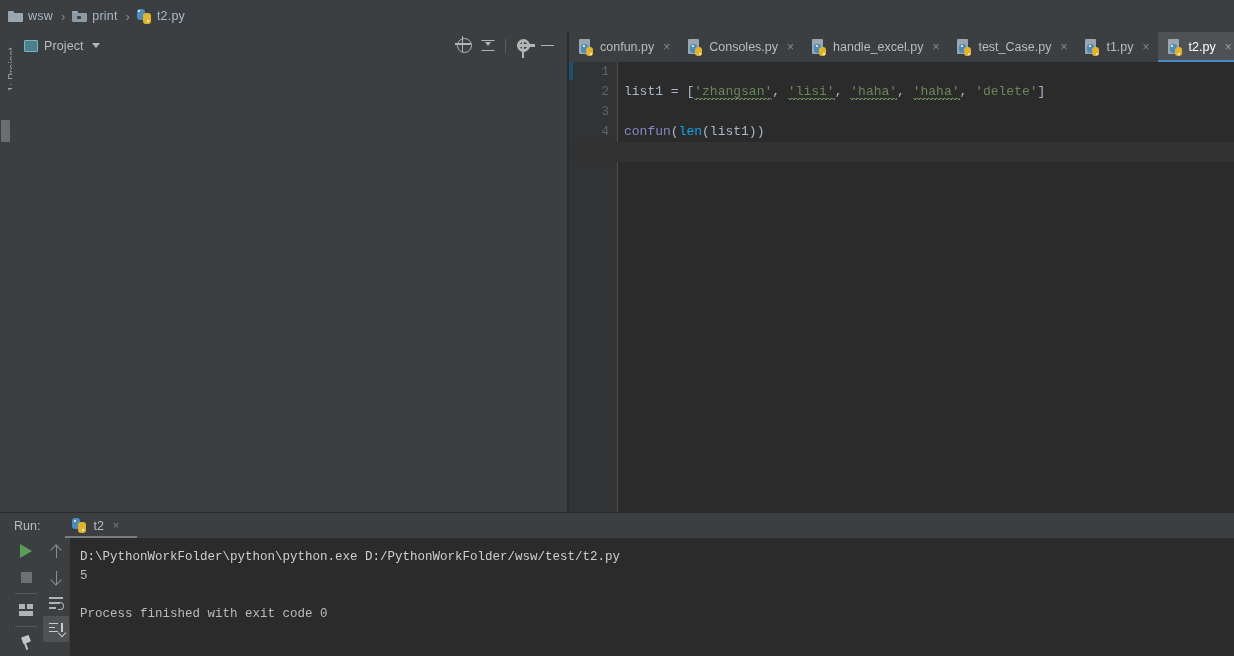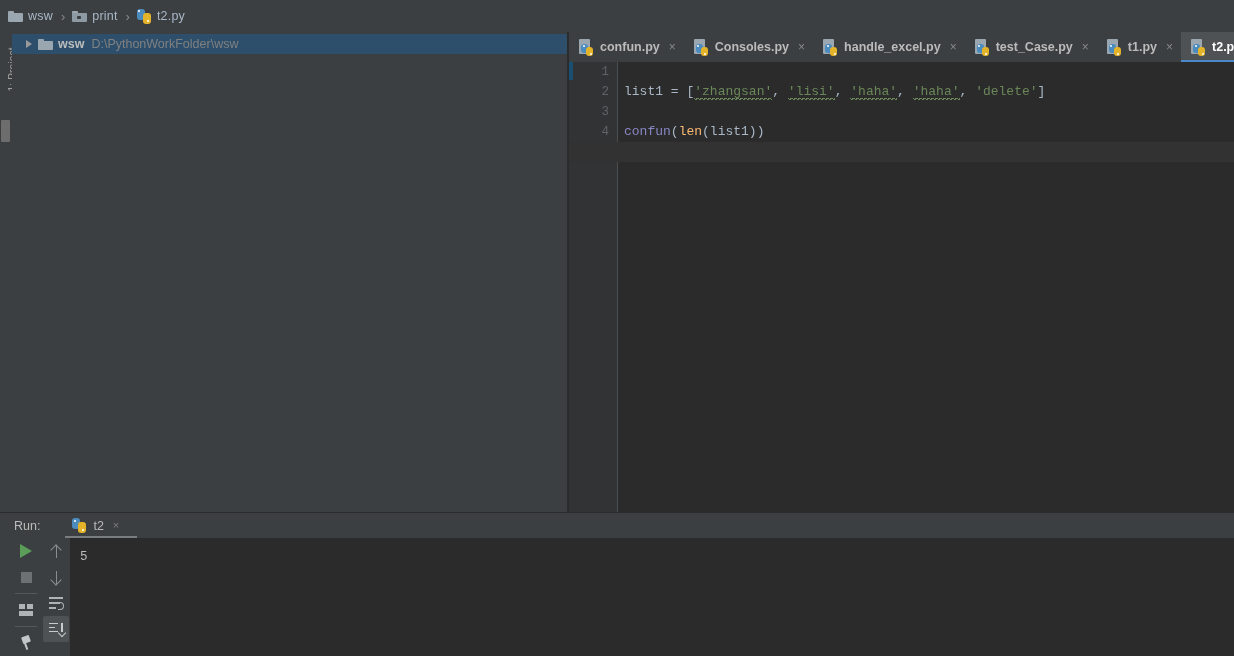--- a/index.html
+++ b/index.html
@@ -201,21 +201,21 @@
     display: flex; align-items: center; padding: 0 8px 0 10px;
     height: 30px; box-sizing: border-box; position: relative;
     font-size: 12.5px; color: #bbbbbb; white-space: nowrap;
     flex: 0 0 auto;
   }
   .tab.active { background: #4e5254; color: #ffffff; }
   .tab.active::after {
     content: ""; position: absolute; left: 0; bottom: 0; width: 100%; height: 2.5px;
     background: #4a88c7;
   }
-  .tab .tab-label { margin-left: 6px; font-weight: bold; }
+  .tab .tab-label { margin-left: 6px; }
   .tab .tab-close {
     margin-left: 9px; font-size: 12px; color: #888888; line-height: 1;
     font-family: "Liberation Sans", sans-serif;
   }
   .tab.active .tab-close { color: #9e9e9e; }
 
   
   .editor {
     position: absolute; left: 569px; top: 62px; width: 665px; height: 450px;
     background: #2b2b2b;
@@ -244,21 +244,21 @@
   .current-line-hl {
     position: absolute; left: -49px; width: 714px; height: 20px;
     background: #323232;
   }
   .code-line {
     position: absolute; left: 6px; white-space: pre;
   }
   .tok-def   { color: #a9b7c6; }
   .tok-str   { color: #6a8759; position: relative; }
   .tok-fn    { color: #8888c6; }
-  .tok-builtin { color: #fdba74; }
+  .tok-builtin { color: #0ea5e9; }
   .tok-punct { color: #a9b7c6; }
   .spell {
     border-bottom: 0;
     background-image:
       repeating-linear-gradient(135deg,
         #6a8759 0px, #6a8759 1px, transparent 1px, transparent 2px);
     background-repeat: repeat-x;
     background-size: 4px 2px;
     background-position: 0 100%;
     padding-bottom: 1px;
@@ -397,33 +397,48 @@
       <span class="crumb-label">t2.py</span>
     </div>
   </div>
 
   <div class="left-strip">
     <span class="vtext">1: Project</span>
     <span class="vthumb"></span>
   </div>
 
   <div class="project-panel">
+    <div class="project-header">
+      <div class="project-title-wrap">
+        <span class="proj-icon"></span>
+        <span class="project-title">Project</span>
+        <span class="caret-down"></span>
+      </div>
+      <div class="panel-tools">
+        <div class="tool-btn">
+          <span class="target-ico"></span>
+        </div>
+        <div class="tool-btn">
+          <span class="collapse-ico">
+            <i class="l l1"></i>
+              <i class="a1"></i>
+              <i class="l l2"></i>
+          </span>
+        </div>
+        <span class="tool-sep"></span>
+        <div class="tool-btn">
+          <span class="gear-ico"></span>
+        </div>
+        <div class="tool-btn">
+          <span class="minus-ico"></span>
+        </div>
+      </div>
+    </div>
 
     <div class="tree">
-      <div class="tree-row selected">
-        <span class="tw">
-            <span class="tw-arrow"></span>
-          </span>
-        <span class="tree-icon">
-          <span class="ico folder-icon"></span>
-        </span>
-        <span class="tree-label">
-          <b>wsw</b><span class="tree-path">D:\PythonWorkFolder\wsw</span>
-        </span>
-      </div>
     </div>
   </div>
 
   <div class="vsplit"></div>
 
   <div class="tabs-bar">
     <div class="tab">
       <span class="ico py-icon paper">
           <span class="pb pb1"></span>
           <span class="pb pb2"></span>
@@ -559,18 +574,20 @@
       <div class="rt sel">
           <span class="scrollend-ico">
             <i></i>
             <i></i>
             <i></i>
           </span>
         </div>
     </div>
 
     <div class="console">
+      <div class="console-line cmd">D:\PythonWorkFolder\python\python.exe D:/PythonWorkFolder/wsw/test/t2.py</div>
       <div class="console-line out">5</div>
       <div class="console-line">&nbsp;</div>
+      <div class="console-line fin">Process finished with exit code 0</div>
     </div>
   </div>
 
 </div>
 
 </body></html>

